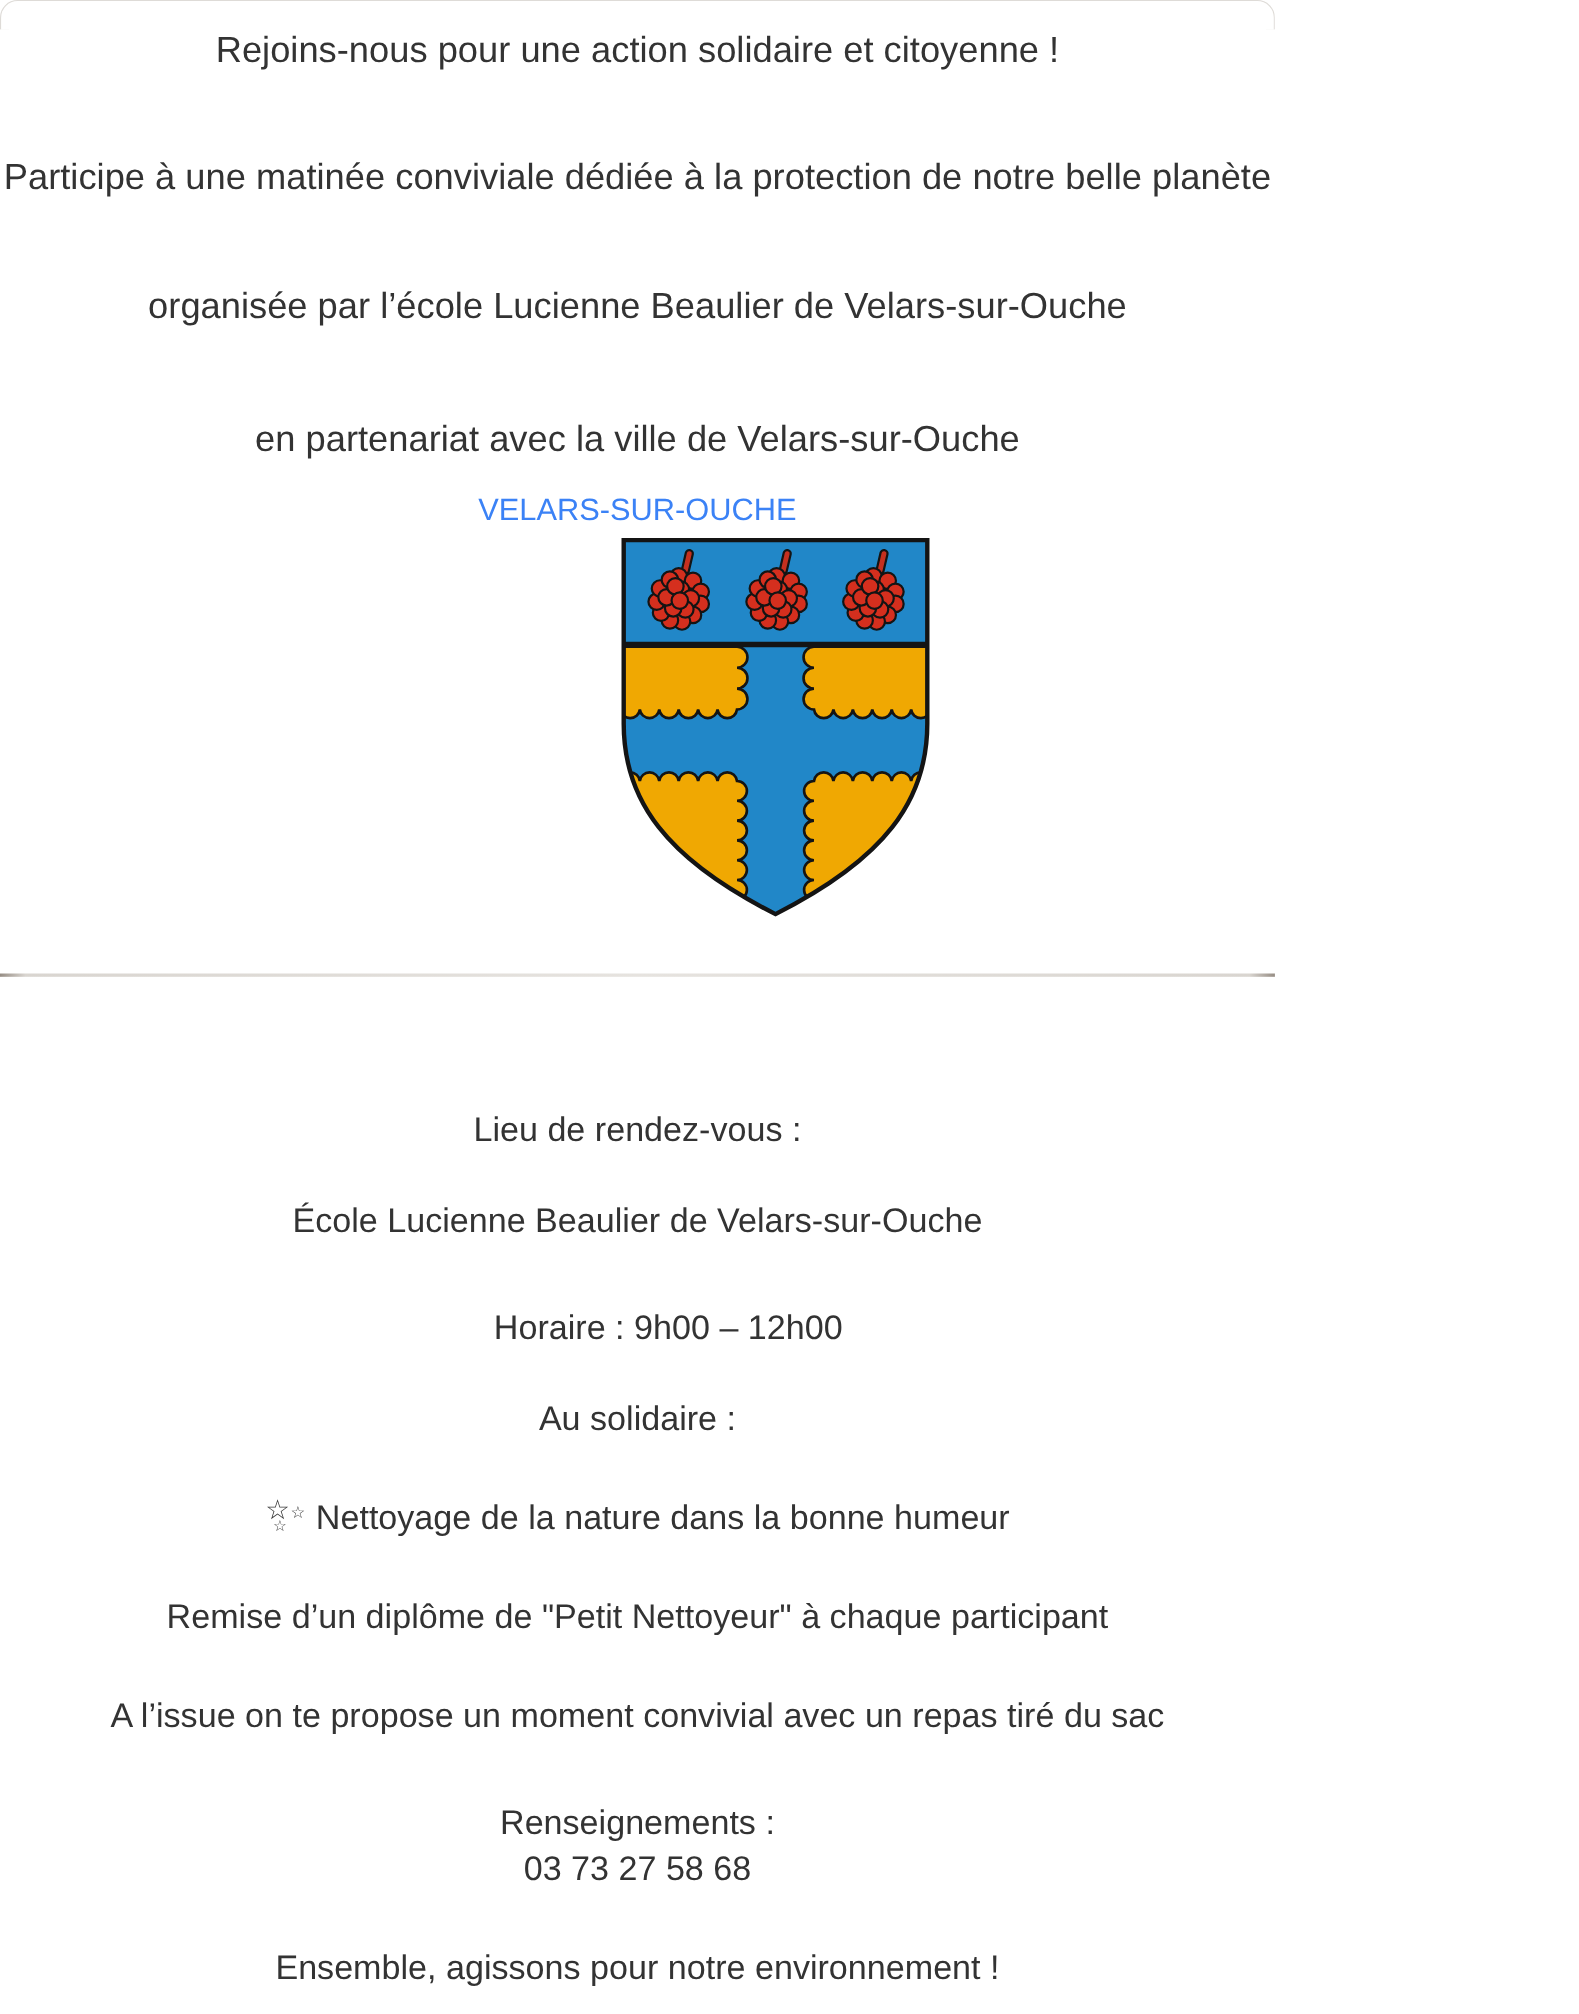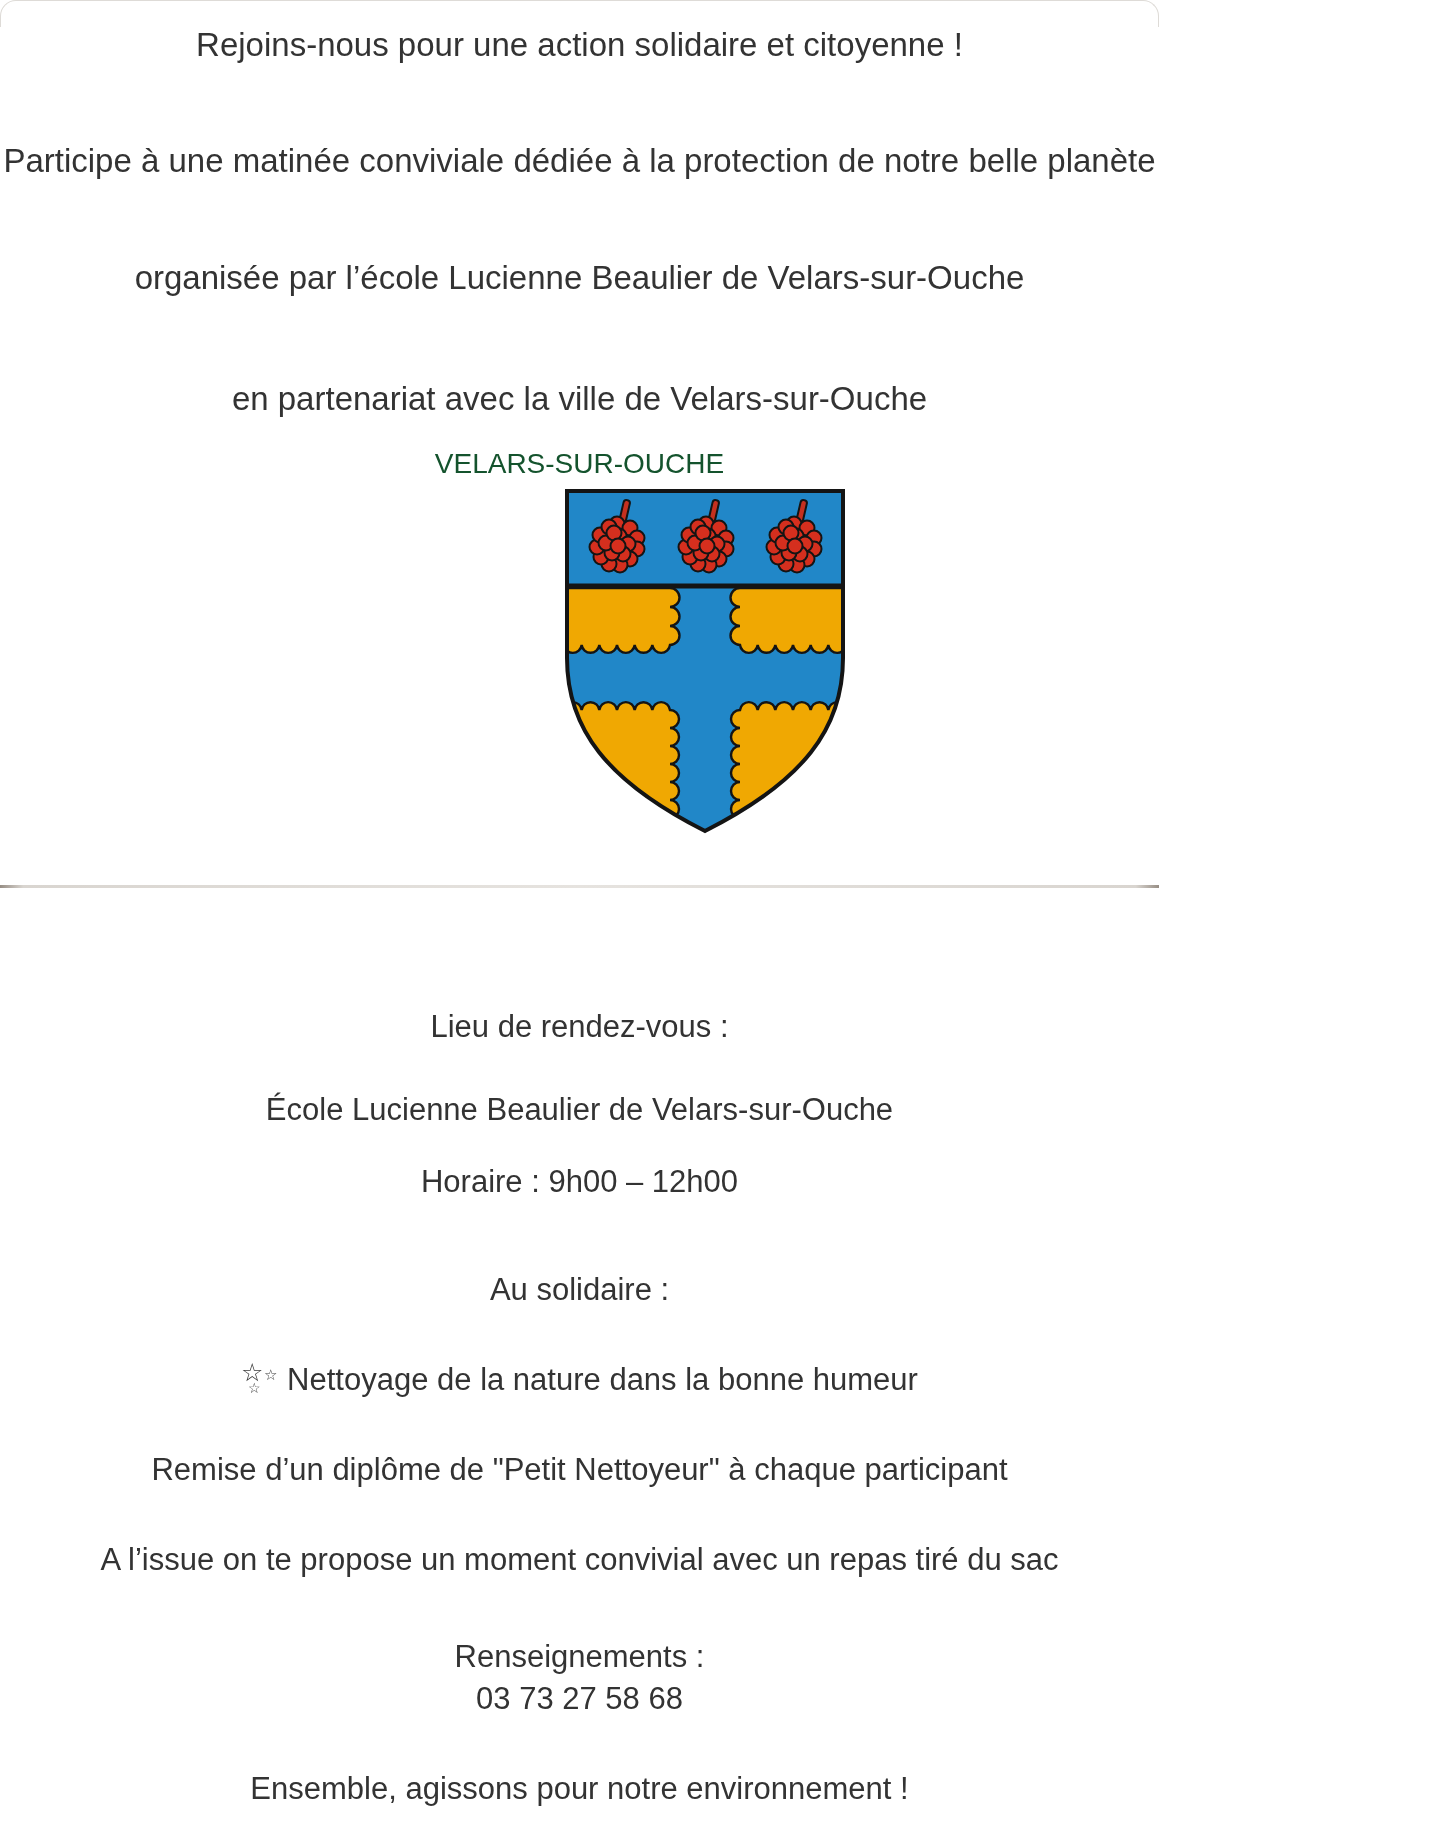--- a/index.html
+++ b/index.html
@@ -17,24 +17,24 @@
     border-radius:16px 16px 0 0;
     pointer-events:none;
   }
   .line{
     position:absolute;left:0;width:100%;
     text-align:center;line-height:1.25;color:#333333;
     white-space:nowrap;
   }
   .fs-top{font-size:33px;}
   .fs-body{font-size:31px;}
-  .caption{font-size:28px;color:#14532d;}
+  .caption{font-size:28px;color:#3b82f6;}
   .l1{top:24px;} .l2{top:124px;margin-top:16px;} .l3{top:257px;} .l4{top:378px;}
   .lcap{top:446px;}
-  .l5{top:1008px;} .l6{top:1091px;} .l7{top:1163px;} .l8{top:1271px;}
+  .l5{top:1008px;} .l6{top:1091px;} .l7{top:1188px;margin-left:28px;} .l8{top:1271px;}
   .l9{top:1361px;} .l10{top:1451px;} .l11{top:1541px;}
   .l12{top:1638px;} .l13{top:1680px;} .l14{top:1770px;}
   .divider{
     position:absolute;top:885px;left:0;width:100%;height:3px;
     background:linear-gradient(to right,#968d84,#d9d5d0 2%,#e6e3df 50%,#d9d5d0 98%,#968d84);
   }
   .arms{
     position:absolute;left:564px;top:488px;width:282px;height:347px;
   }
   .sparkles{

